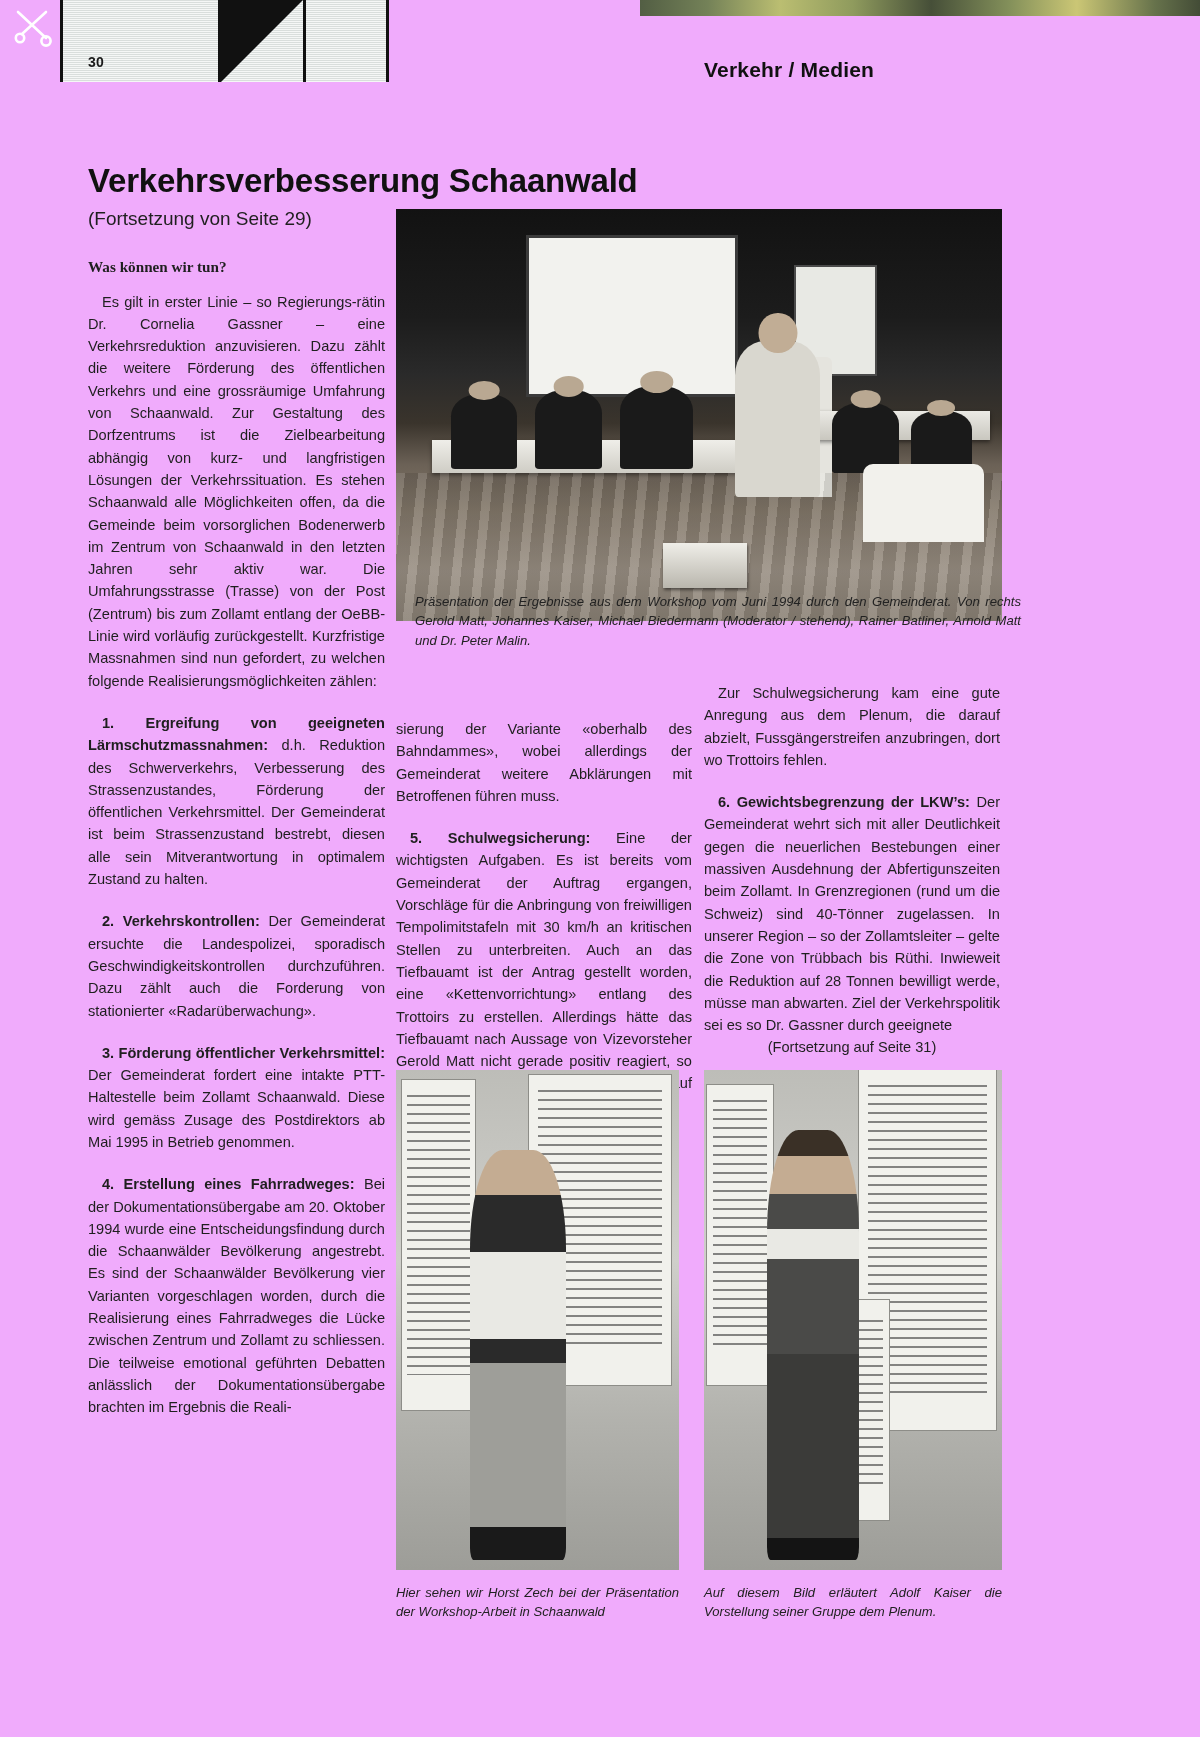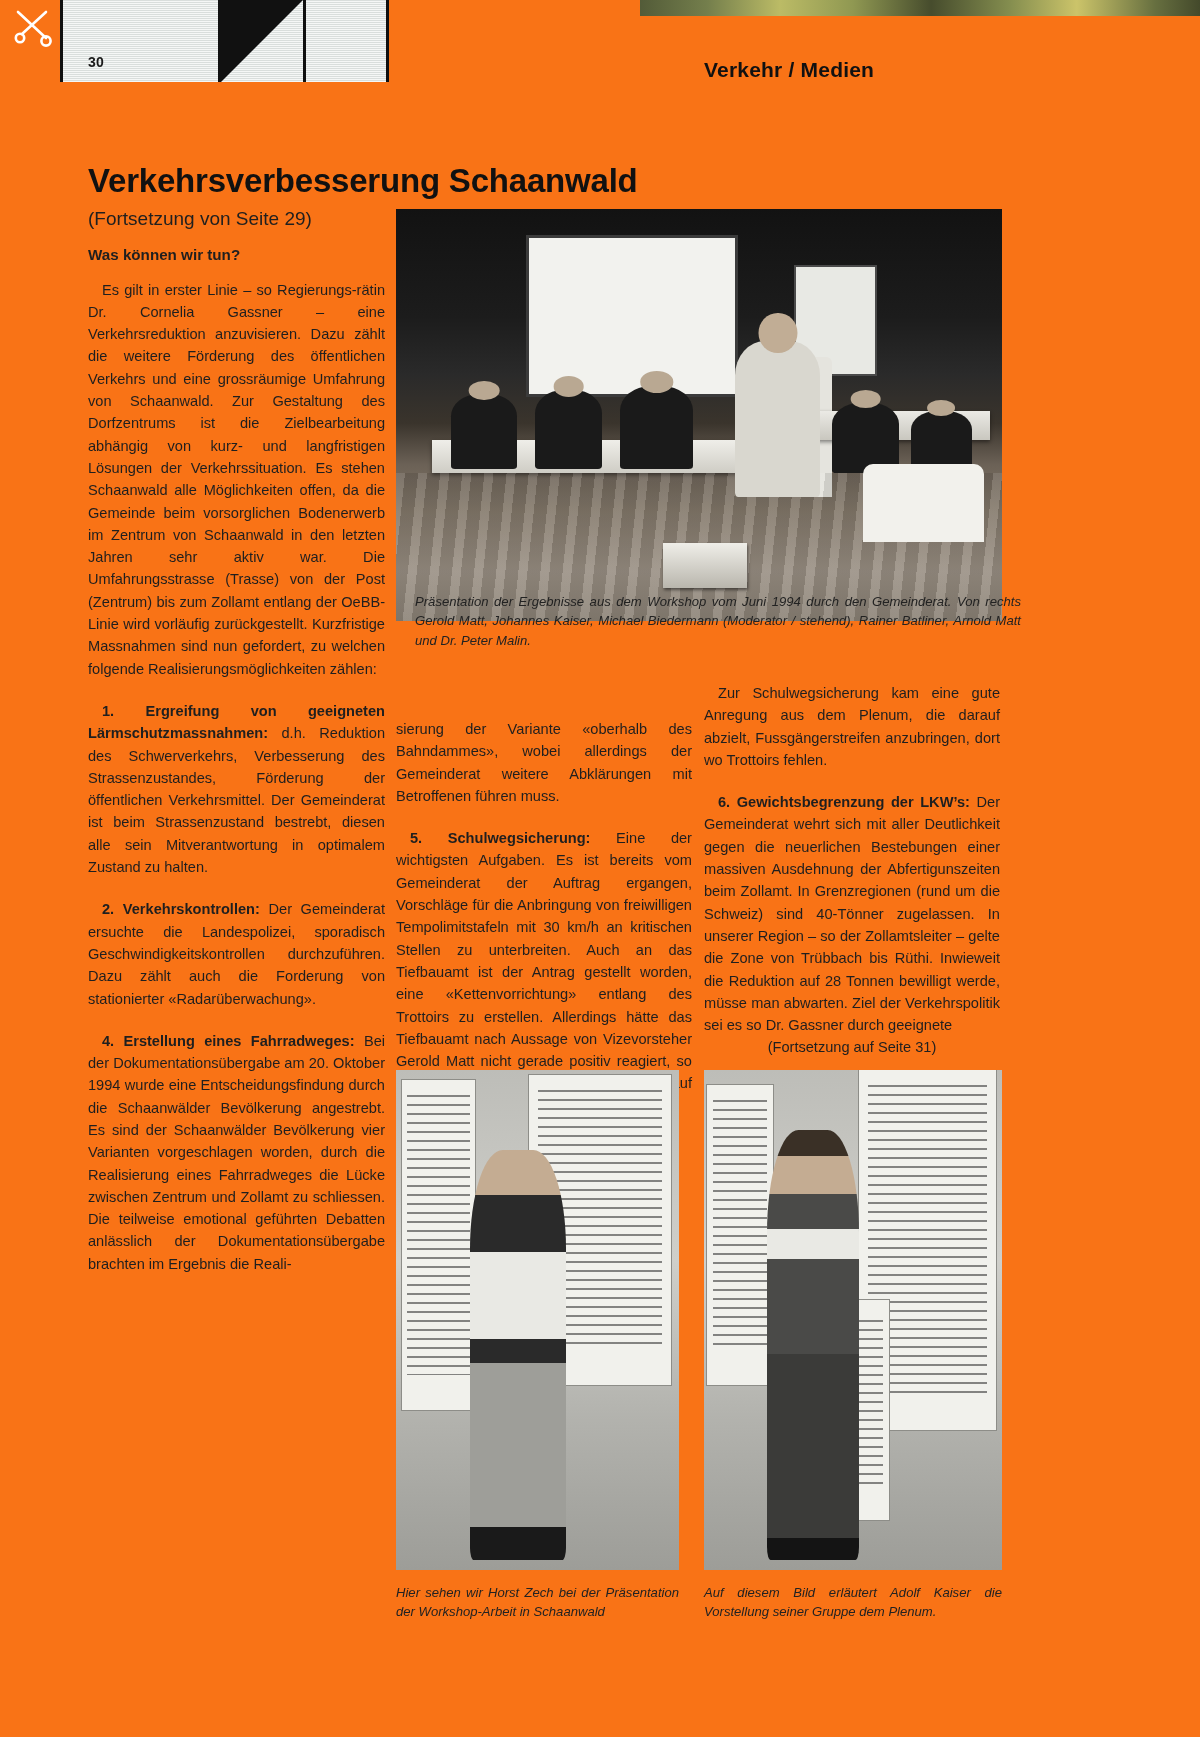--- a/index.html
+++ b/index.html
@@ -8,21 +8,21 @@
     background: #ffffff;
   }
   body {
     font-family: "Liberation Sans", sans-serif;
     color: #1a1a1a;
   }
   .page {
     position: relative;
     width: 1200px;
     height: 1737px;
-    background: #f97316;
+    background: #f0abfc;
     overflow: hidden;
   }
 
   
   .top-band {
     position: absolute;
     left: 0; top: 0;
     width: 1200px; height: 82px;
   }
   .band-stripe {
@@ -270,28 +270,29 @@
     <div class="page-number">30</div>
   </div>
 
   <div class="section-label">Verkehr / Medien</div>
 
   <h1 class="headline">Verkehrsverbesserung Schaanwald</h1>
 
   <div class="col" id="col-left">
     <p class="kicker">(Fortsetzung von Seite 29)</p>
 
-    <p class="subhead" style="margin-top:14px;">Was können wir tun?</p>
+    <p class="subhead" style="margin-top:26px;font-family:Liberation Serif, serif;">Was können wir tun?</p>
 
     <p class="indent" style="margin-top:12px;">Es gilt in erster Linie – so Regierungs-rätin Dr. Cornelia Gassner – eine Verkehrsreduktion anzuvisieren. Dazu zählt die weitere Förderung des öffentlichen Verkehrs und eine grossräumige Umfahrung von Schaanwald. Zur Gestaltung des Dorfzentrums ist die Zielbearbeitung abhängig von kurz- und langfristigen Lösungen der Verkehrssituation. Es stehen Schaanwald alle Möglichkeiten offen, da die Gemeinde beim vorsorglichen Bodenerwerb im Zentrum von Schaanwald in den letzten Jahren sehr aktiv war. Die Umfahrungsstrasse (Trasse) von der Post (Zentrum) bis zum Zollamt entlang der OeBB-Linie wird vorläufig zurückgestellt. Kurzfristige Massnahmen sind nun gefordert, zu welchen folgende Realisierungsmöglichkeiten zählen:</p>
 
     <p class="gap indent"><b>1. Ergreifung von geeigneten Lärmschutzmassnahmen:</b><span> d.h. Reduktion des Schwerverkehrs, Verbesserung des Strassenzustandes, Förderung der öffentlichen Verkehrsmittel. Der Gemeinderat ist beim Strassenzustand bestrebt, diesen alle sein Mitverantwortung in optimalem Zustand zu halten.</span></p>
 
     <p class="gap indent"><b>2. Verkehrskontrollen:</b><span> Der Gemeinderat ersuchte die Landespolizei, sporadisch Geschwindigkeitskontrollen durchzuführen. Dazu zählt auch die Forderung von stationierter «Radarüberwachung».</span></p>
 
+    <p class="gap indent"><b>3. Förderung öffentlicher Verkehrsmittel:</b><span> Der Gemeinderat fordert eine intakte PTT-Haltestelle beim Zollamt Schaanwald. Diese wird gemäss Zusage des Postdirektors ab Mai 1995 in Betrieb genommen.</span></p>
 
     <p class="gap indent"><b>4. Erstellung eines Fahrradweges:</b><span> Bei der Dokumentationsübergabe am 20. Oktober 1994 wurde eine Entscheidungsfindung durch die Schaanwälder Bevölkerung angestrebt. Es sind der Schaanwälder Bevölkerung vier Varianten vorgeschlagen worden, durch die Realisierung eines Fahrradweges die Lücke zwischen Zentrum und Zollamt zu schliessen. Die teilweise emotional geführten Debatten anlässlich der Dokumentationsübergabe brachten im Ergebnis die Reali-</span></p>
   </div>
 
   <div class="col" id="col-mid">
     <p>sierung der Variante «oberhalb des Bahndammes», wobei allerdings der Gemeinderat weitere Abklärungen mit Betroffenen führen muss.</p>
 
     <p class="gap indent"><b>5. Schulwegsicherung:</b><span> Eine der wichtigsten Aufgaben. Es ist bereits vom Gemeinderat der Auftrag ergangen, Vorschläge für die Anbringung von freiwilligen Tempolimitstafeln mit 30 km/h an kritischen Stellen zu unterbreiten. Auch an das Tiefbauamt ist der Antrag gestellt worden, eine «Kettenvorrichtung» entlang des Trottoirs zu erstellen. Allerdings hätte das Tiefbauamt nach Aussage von Vizevorsteher Gerold Matt nicht gerade positiv reagiert, so dass im Gemeinderat die Errichtung auf Gemeindekosten geprüft werde.</span></p>
   </div>
 

